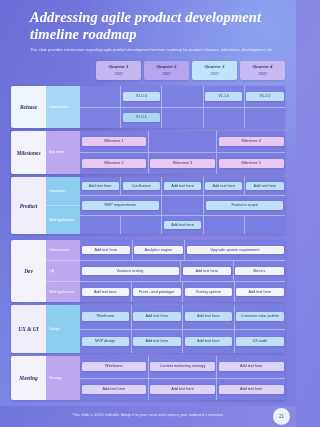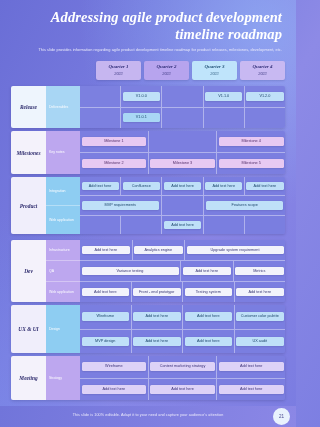--- a/index.html
+++ b/index.html
@@ -10,21 +10,21 @@
     position:relative;
   }
   .slide{position:absolute;inset:0;
     background:
       radial-gradient(circle at 88% 6%, rgba(150,200,255,.45) 0%, rgba(150,200,255,0) 38%),
       radial-gradient(circle at 4% 96%, rgba(120,140,235,.5) 0%, rgba(120,140,235,0) 40%),
       linear-gradient(118deg,#6a6ed6 0%,#7679de 30%,#8b86e6 62%,#7a7ce1 100%);
   }
 
   
-  .header{padding:9px 14px 0 14px;text-align:right;}
+  .header{padding:9px 14px 0 30px;}
   .title{
     font-family:"Liberation Serif", serif;
     font-style:italic;font-weight:700;
     font-size:14.5px;line-height:16.5px;color:#ffffff;
     letter-spacing:.1px;
   }
   .subtitle{
     margin-top:5px;
     font-size:3.9px;line-height:5.4px;color:#e9e9fb;
     font-weight:400;max-width:268px;letter-spacing:.05px;

